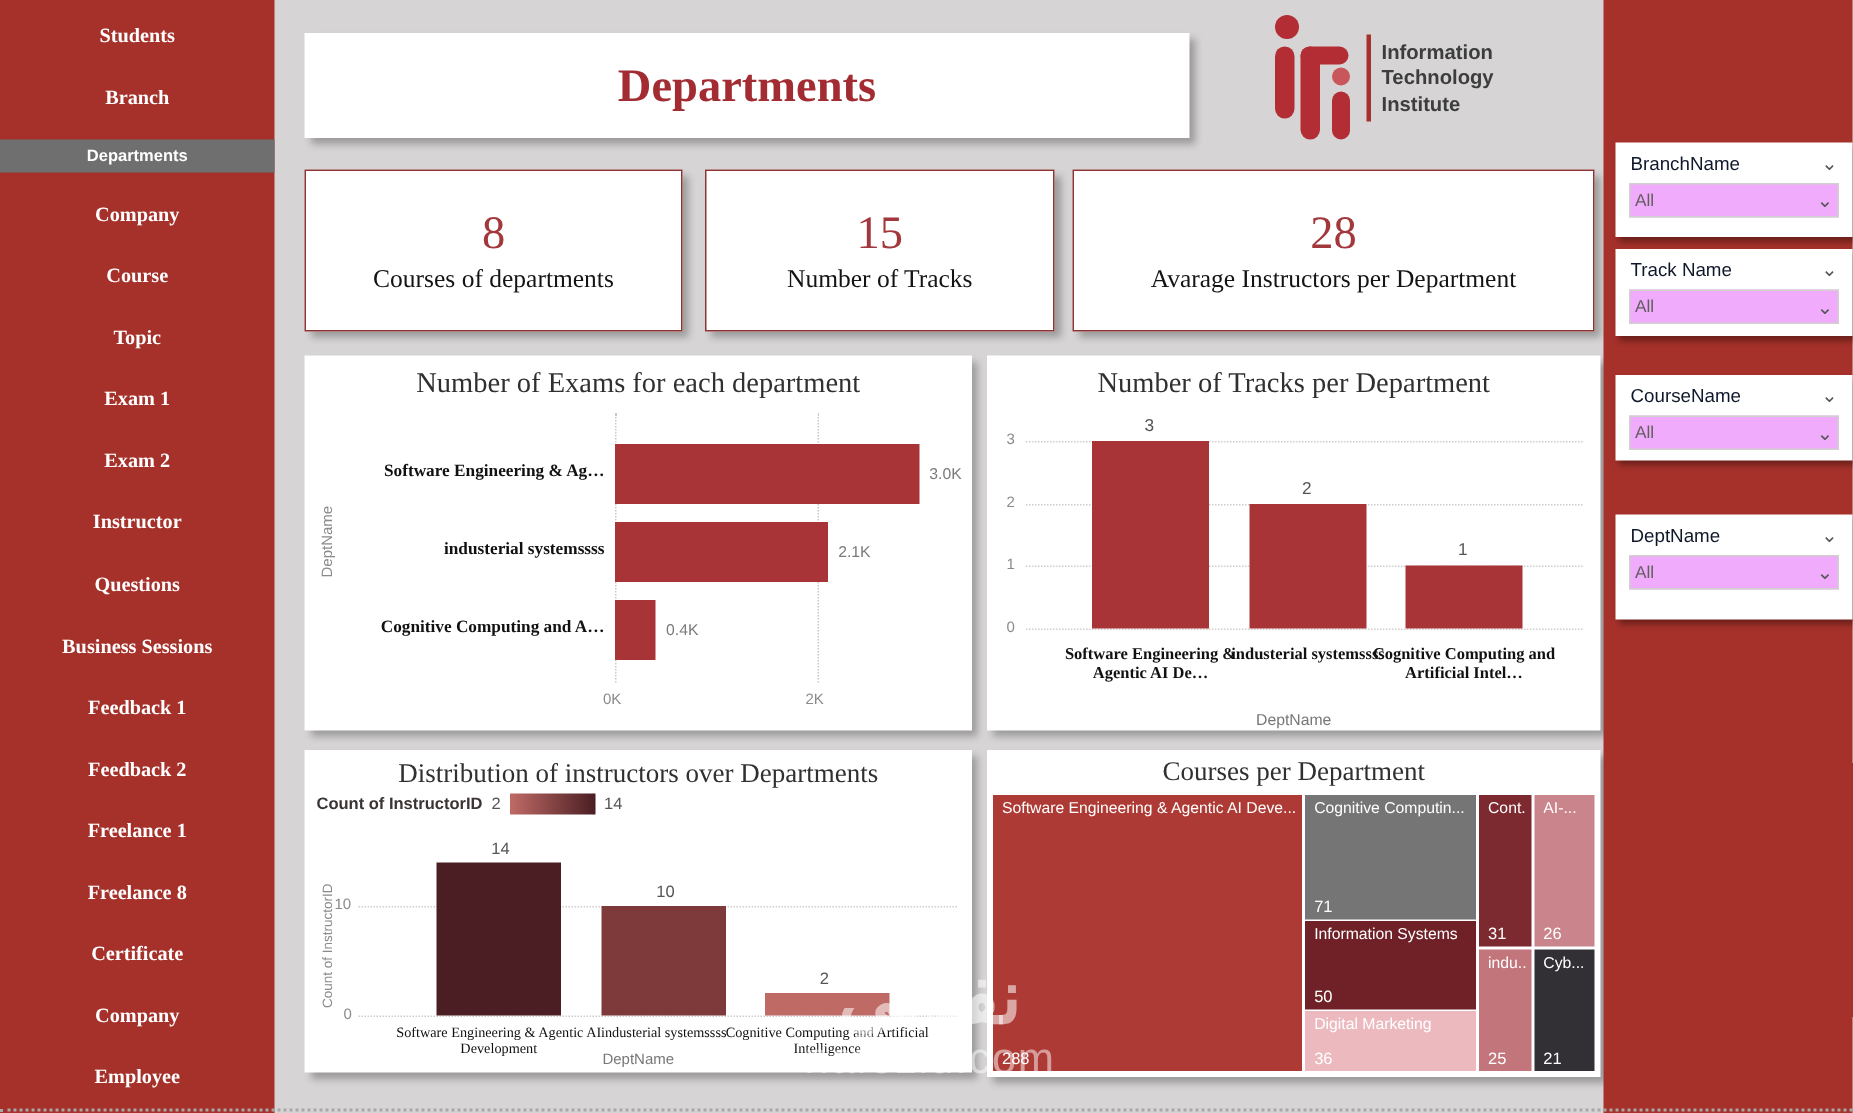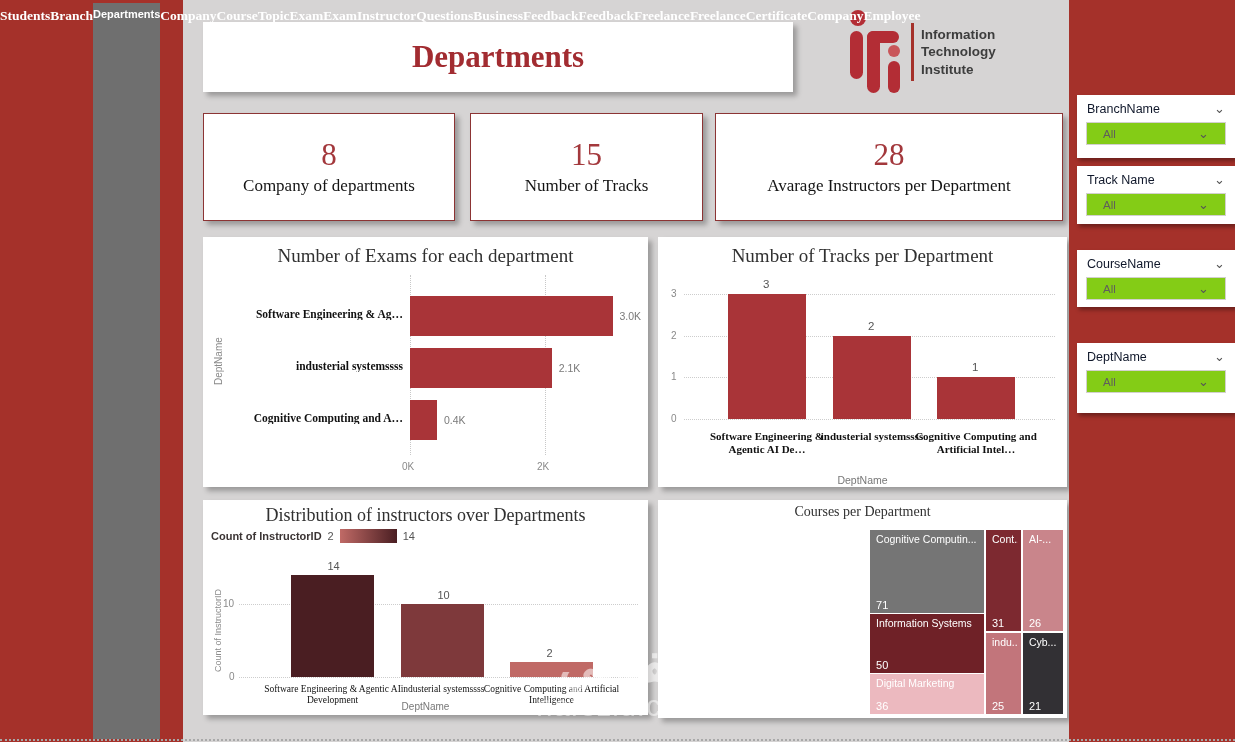--- a/index.html
+++ b/index.html
@@ -2,33 +2,33 @@
 <html><head>
 <meta charset="utf-8">
 <style>
   * { margin:0; padding:0; box-sizing:border-box; }
   html,body { width:1235px; height:742px; }
   body { position:relative; overflow:hidden; background:#d6d4d4; font-family:"Liberation Sans",sans-serif; }
   .serif { font-family:"Liberation Serif",serif; }
 
   
   #leftnav { position:absolute; left:0; top:0; width:183px; height:742px; background:#a5312a;
-             display:flex; flex-direction:row; justify-content:space-around; padding:3px 0; z-index:3; }
+             display:flex; flex-direction:column; justify-content:space-around; padding:3px 0; z-index:3; }
   .nav-item { color:#fff; font-family:"Liberation Serif",serif; font-weight:bold; font-size:13.5px;
               text-align:center; padding:5px 0; cursor:pointer; }
   .nav-item.active { background:#6f6f6f; font-family:"Liberation Sans",sans-serif; font-size:11px; }
 
   
   #rightbar { position:absolute; right:0; top:0; width:166px; height:742px; background:#a5312a; z-index:3; }
   .filter-card { position:absolute; left:8px; width:158px; background:#fff; box-shadow:2px 3px 4px rgba(0,0,0,.35); }
   .f-title-row { display:flex; justify-content:space-between; align-items:center; padding:7px 10px 1px 10px; }
   .f-title { font-size:12.5px; color:#0f172a; }
   .chev { font-size:13px; color:#555; line-height:10px; cursor:pointer; }
   .f-select { margin:5px 9px 6px 9px; height:23px; border:1px solid #d2d0ce; display:flex;
-              justify-content:space-between; align-items:center; padding:0 16px; cursor:pointer; background:#84cc16; }
+              justify-content:space-between; align-items:center; padding:0 3px; cursor:pointer; background:#f0abfc; }
   .f-value { font-size:11.5px; color:#605e5c; }
 
   
   .card { position:absolute; background:#fff; box-shadow:4px 4px 5px rgba(0,0,0,.28); }
   #title-card { left:203px; top:22px; width:590px; height:70px; display:flex; align-items:center; justify-content:center; }
   #title-card .t { font-family:"Liberation Serif",serif; font-weight:bold; font-size:31px; color:#a22c31; }
 
   
   #logo { position:absolute; left:846px; top:8px; width:180px; height:88px; display:flex; align-items:center; gap:7px; }
   #logo .divider { width:3px; height:58px; background:#a5312a; }
@@ -116,21 +116,21 @@
   <div class="divider"></div>
   <div class="lines">
     <div>Information</div>
     <div>Technology</div>
     <div>Institute</div>
   </div>
 </div>
 
 <div class="card kpi" style="left:203px;top:113px;width:252px;height:108px">
   <div class="kpi-value">8</div>
-  <div class="kpi-label">Company of departments</div>
+  <div class="kpi-label">Courses of departments</div>
 </div>
 <div class="card kpi" style="left:470px;top:113px;width:233px;height:108px">
   <div class="kpi-value">15</div>
   <div class="kpi-label">Number of Tracks</div>
 </div>
 <div class="card kpi" style="left:715px;top:113px;width:348px;height:108px">
   <div class="kpi-value">28</div>
   <div class="kpi-label">Avarage  Instructors per Department</div>
 </div>
 
@@ -199,22 +199,26 @@
       <div class="val-lab" style="left: 234.5px; top: 89px; font-size: 11px; color: rgb(85, 85, 85);">10</div>
       <div class="vcat small serif" style="left: 164.5px; top: 184px; width: 150px;">industerial systemssss</div>
       <div class="vbar" style="left: 307px; top: 162.4px; width: 83px; height: 14.6px; background: rgb(192, 106, 102);"></div>
       <div class="val-lab" style="left: 343.5px; top: 147.4px; font-size: 11px; color: rgb(85, 85, 85);">2</div>
       <div class="vcat small serif" style="left: 273.5px; top: 184px; width: 150px;">Cognitive Computing and Artificial Intelligence</div>
     </div>
   <div class="axis-lab" style="left:0;right:0;text-align:center;top:201px;font-size:10px">DeptName</div>
 </div>
 
 <div class="card" id="c-tm" style="left:658px;top:500px;width:409px;height:218px">
-  <div class="chart-title serif" style="top:4px;font-size:14px">Courses per Department</div>
+  <div class="chart-title serif" style="top:4px;font-size:18px">Courses per Department</div>
   <div id="tm">
+      <div class="tile" style="left: 0%; top: 0%; width: 51.4%; height: 100%; background: rgb(174, 58, 53);">
+        <div class="tl">Software Engineering &amp; Agentic AI Deve...</div>
+        <div class="tv">288</div>
+      </div>
       <div class="tile" style="left: 51.9%; top: 0%; width: 28.4%; height: 45%; background: rgb(117, 117, 117);">
         <div class="tl">Cognitive Computin...</div>
         <div class="tv">71</div>
       </div>
       <div class="tile" style="left: 51.9%; top: 45.9%; width: 28.4%; height: 31.6%; background: rgb(111, 33, 39);">
         <div class="tl">Information Systems</div>
         <div class="tv">50</div>
       </div>
       <div class="tile" style="left: 51.9%; top: 78.4%; width: 28.4%; height: 21.6%; background: rgb(236, 185, 191);">
         <div class="tl">Digital Marketing</div>

